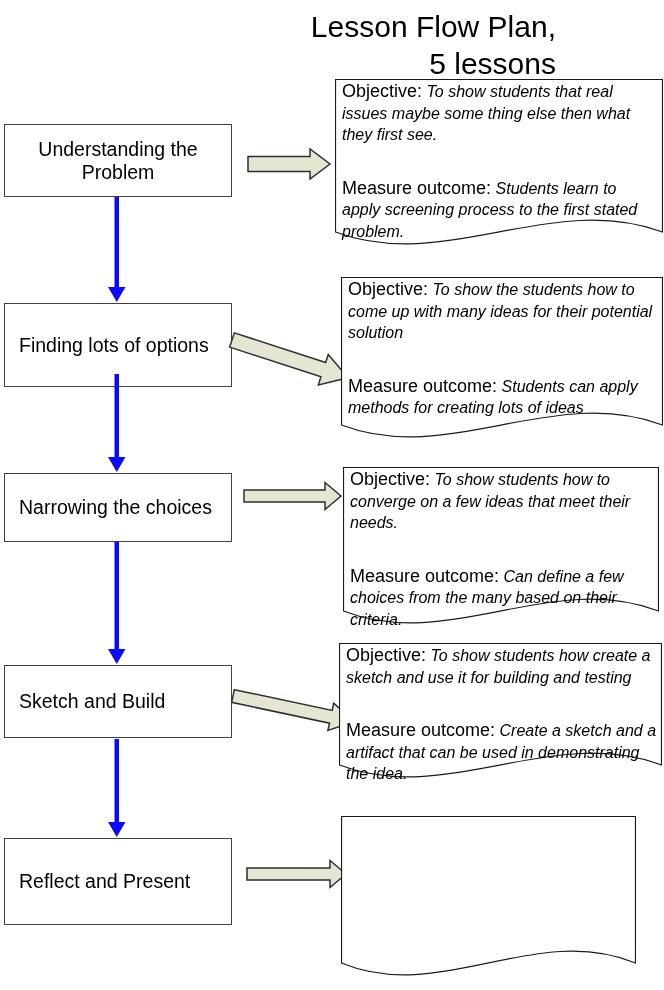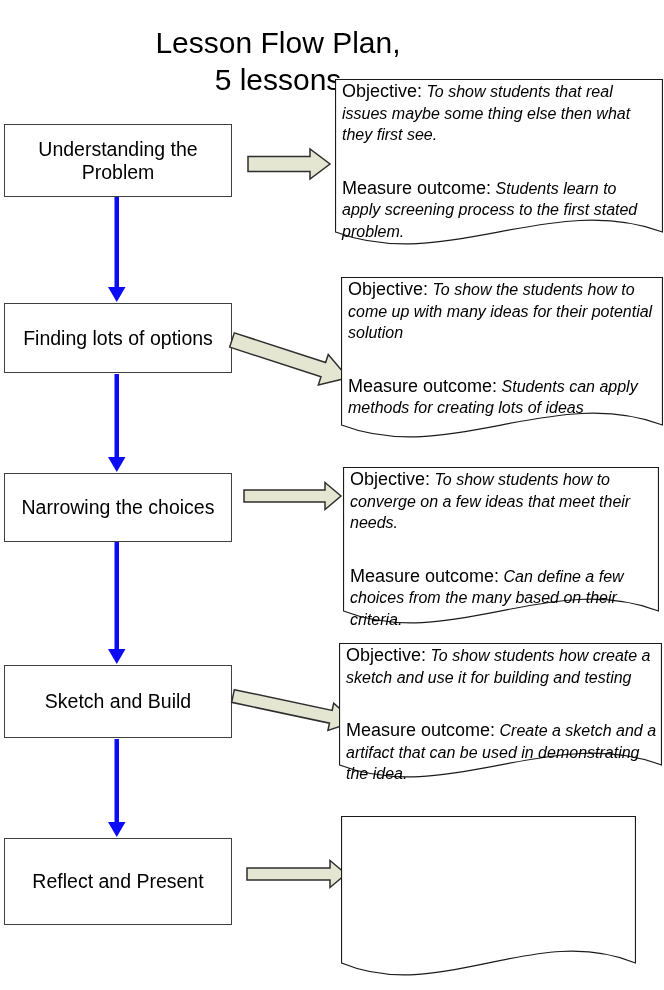--- a/index.html
+++ b/index.html
@@ -1,31 +1,31 @@
 <!DOCTYPE html>
 <html><head>
 <meta charset="utf-8">
 <style>
   html,body{margin:0;padding:0;background:#ffffff;}
   .canvas{
     position:relative;width:664px;height:990px;background:#ffffff;
     font-family:"Liberation Sans", sans-serif;color:#000;overflow:hidden;
   }
   .title{
-    position:absolute;top:8px;left:0;width:556px;text-align:center;
-    font-size:30px;line-height:37px;color:#000;margin-top:16px;
+    position:absolute;top:8px;left:0;width:556px;text-align:right;
+    font-size:30px;line-height:37px;color:#000;
   }
   .stepbox{
     position:absolute;left:4px;width:228px;background:#ffffff;
     border:1.5px solid #404040;box-sizing:border-box;
-    display:flex;align-items:center;justify-content:center;
+    display:flex;align-items:center;justify-content:flex-start;
     text-align:center;font-size:19.5px;line-height:1.18;padding:0 14px;
   }
   .s1{top:124px;height:73px}
-  .s2{top:303px;height:70px}
+  .s2{top:303px;height:84px}
   .s3{top:473px;height:69px}
   .s4{top:665px;height:73px}
   .s5{top:838px;height:87px}
   .conn{position:absolute;left:103px;width:26px;}
   .c1{top:197px;height:106px}
   .c2{top:374px;height:99px}
   .c3{top:542px;height:123px}
   .c4{top:739px;height:99px}
   .blockarrow{position:absolute;}
   .a1{left:246px;top:144px}

